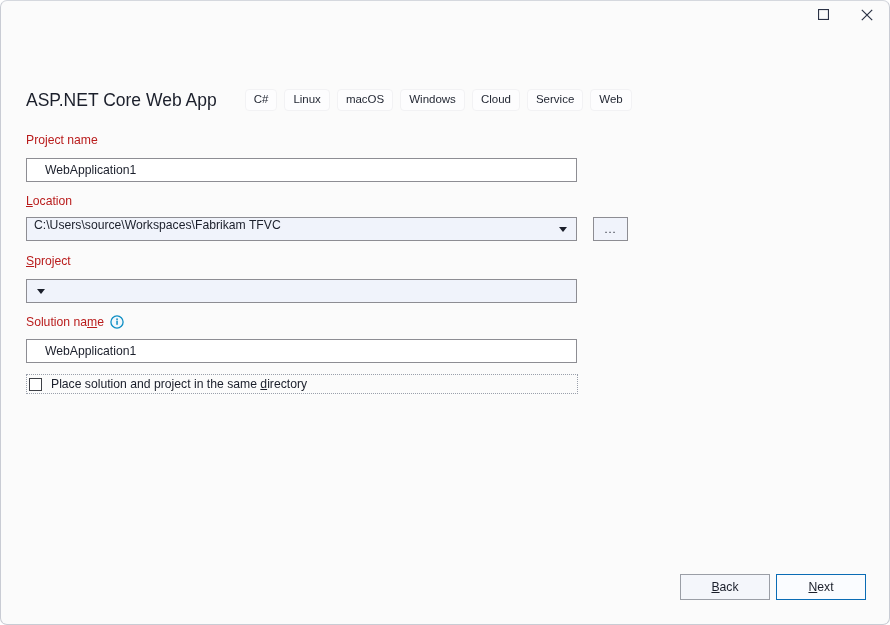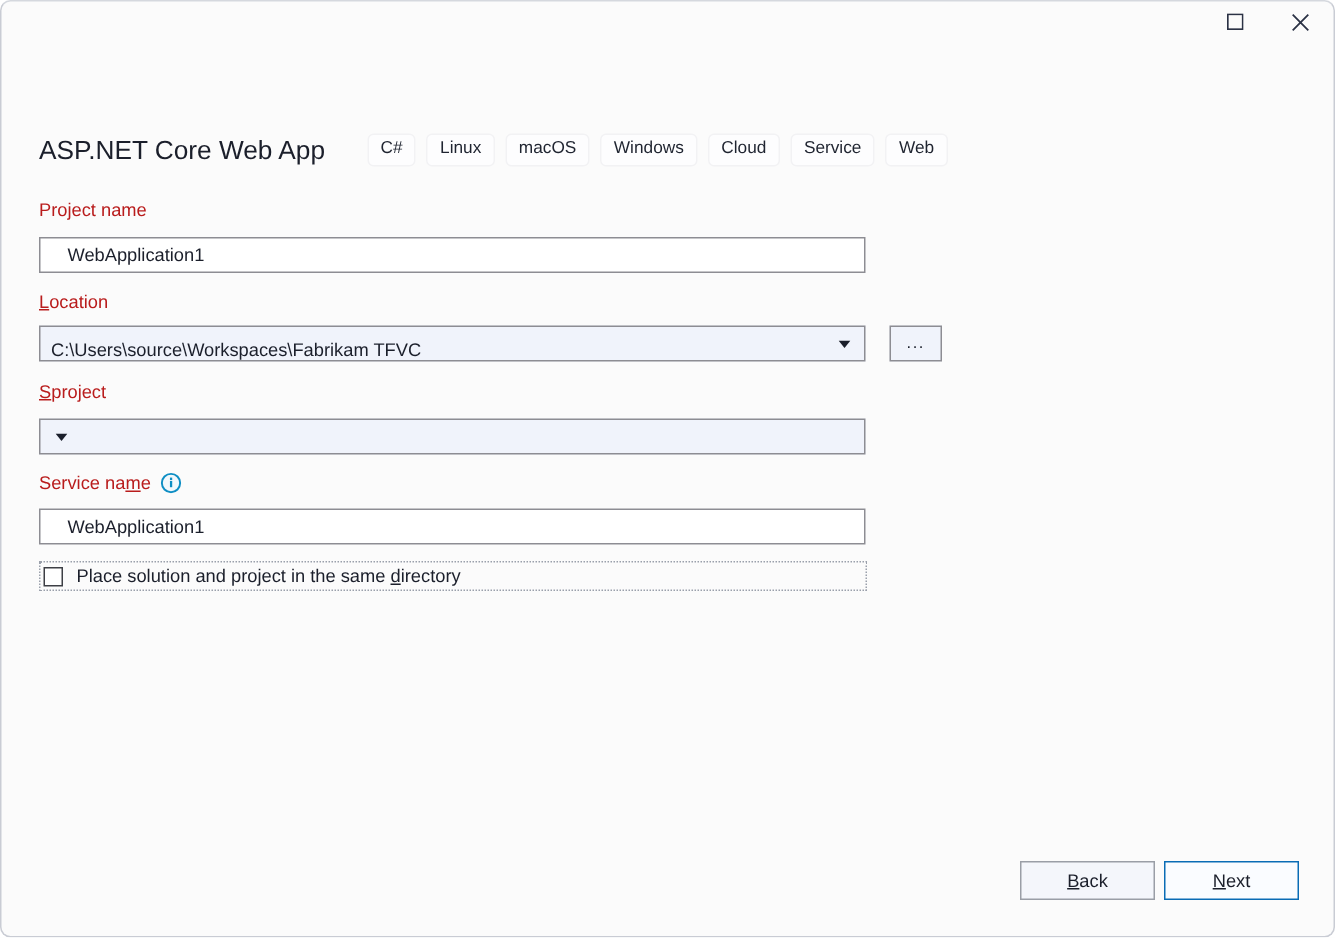--- a/index.html
+++ b/index.html
@@ -124,21 +124,21 @@
     position: absolute;
     left: 25px;
     width: 551px;
     height: 24px;
     box-sizing: border-box;
     background: #f0f3fb;
     border: 1px solid #8d8d93;
     font-size: 12.2px;
     color: #1b1f2b;
     display: flex;
-    align-items: flex-end;
+    align-items: flex-start;
     padding: 0 7px;
   }
   .combo .combo-text { flex: 1 1 auto; white-space: nowrap; overflow: hidden; }
   .combo .arrow {
     width: 13px;
     height: 100%;
     display: flex;
     align-items: center;
     justify-content: center;
     flex: 0 0 auto;
@@ -275,21 +275,21 @@
   </div>
   <div class="combo" style="top:278px;">
     <span class="arrow">
       <svg width="8" height="5" viewBox="0 0 8 5">
           <path d="M0 0 L8 0 L4 5 Z" fill="#1b1f2b"></path>
         </svg>
     </span>
   </div>
 
   <div class="field-label" style="top:314px;">
-    <span><span>Service na</span><u>m</u><span>e</span></span>
+    <span><span>Solution na</span><u>m</u><span>e</span></span>
     <span class="info-icon">
       <svg width="14" height="14" viewBox="0 0 14 14">
         <circle cx="7" cy="7" r="6.1" fill="#f2f8fc" stroke="#0e8ec4" stroke-width="1.3"></circle>
         <rect x="6.3" y="5.6" width="1.5" height="4.2" fill="#0e8ec4"></rect>
         <rect x="6.3" y="3.4" width="1.5" height="1.6" fill="#0e8ec4"></rect>
       </svg>
     </span>
   </div>
   <div class="textbox" style="top:338px;">
     <span>WebApplication1</span>

